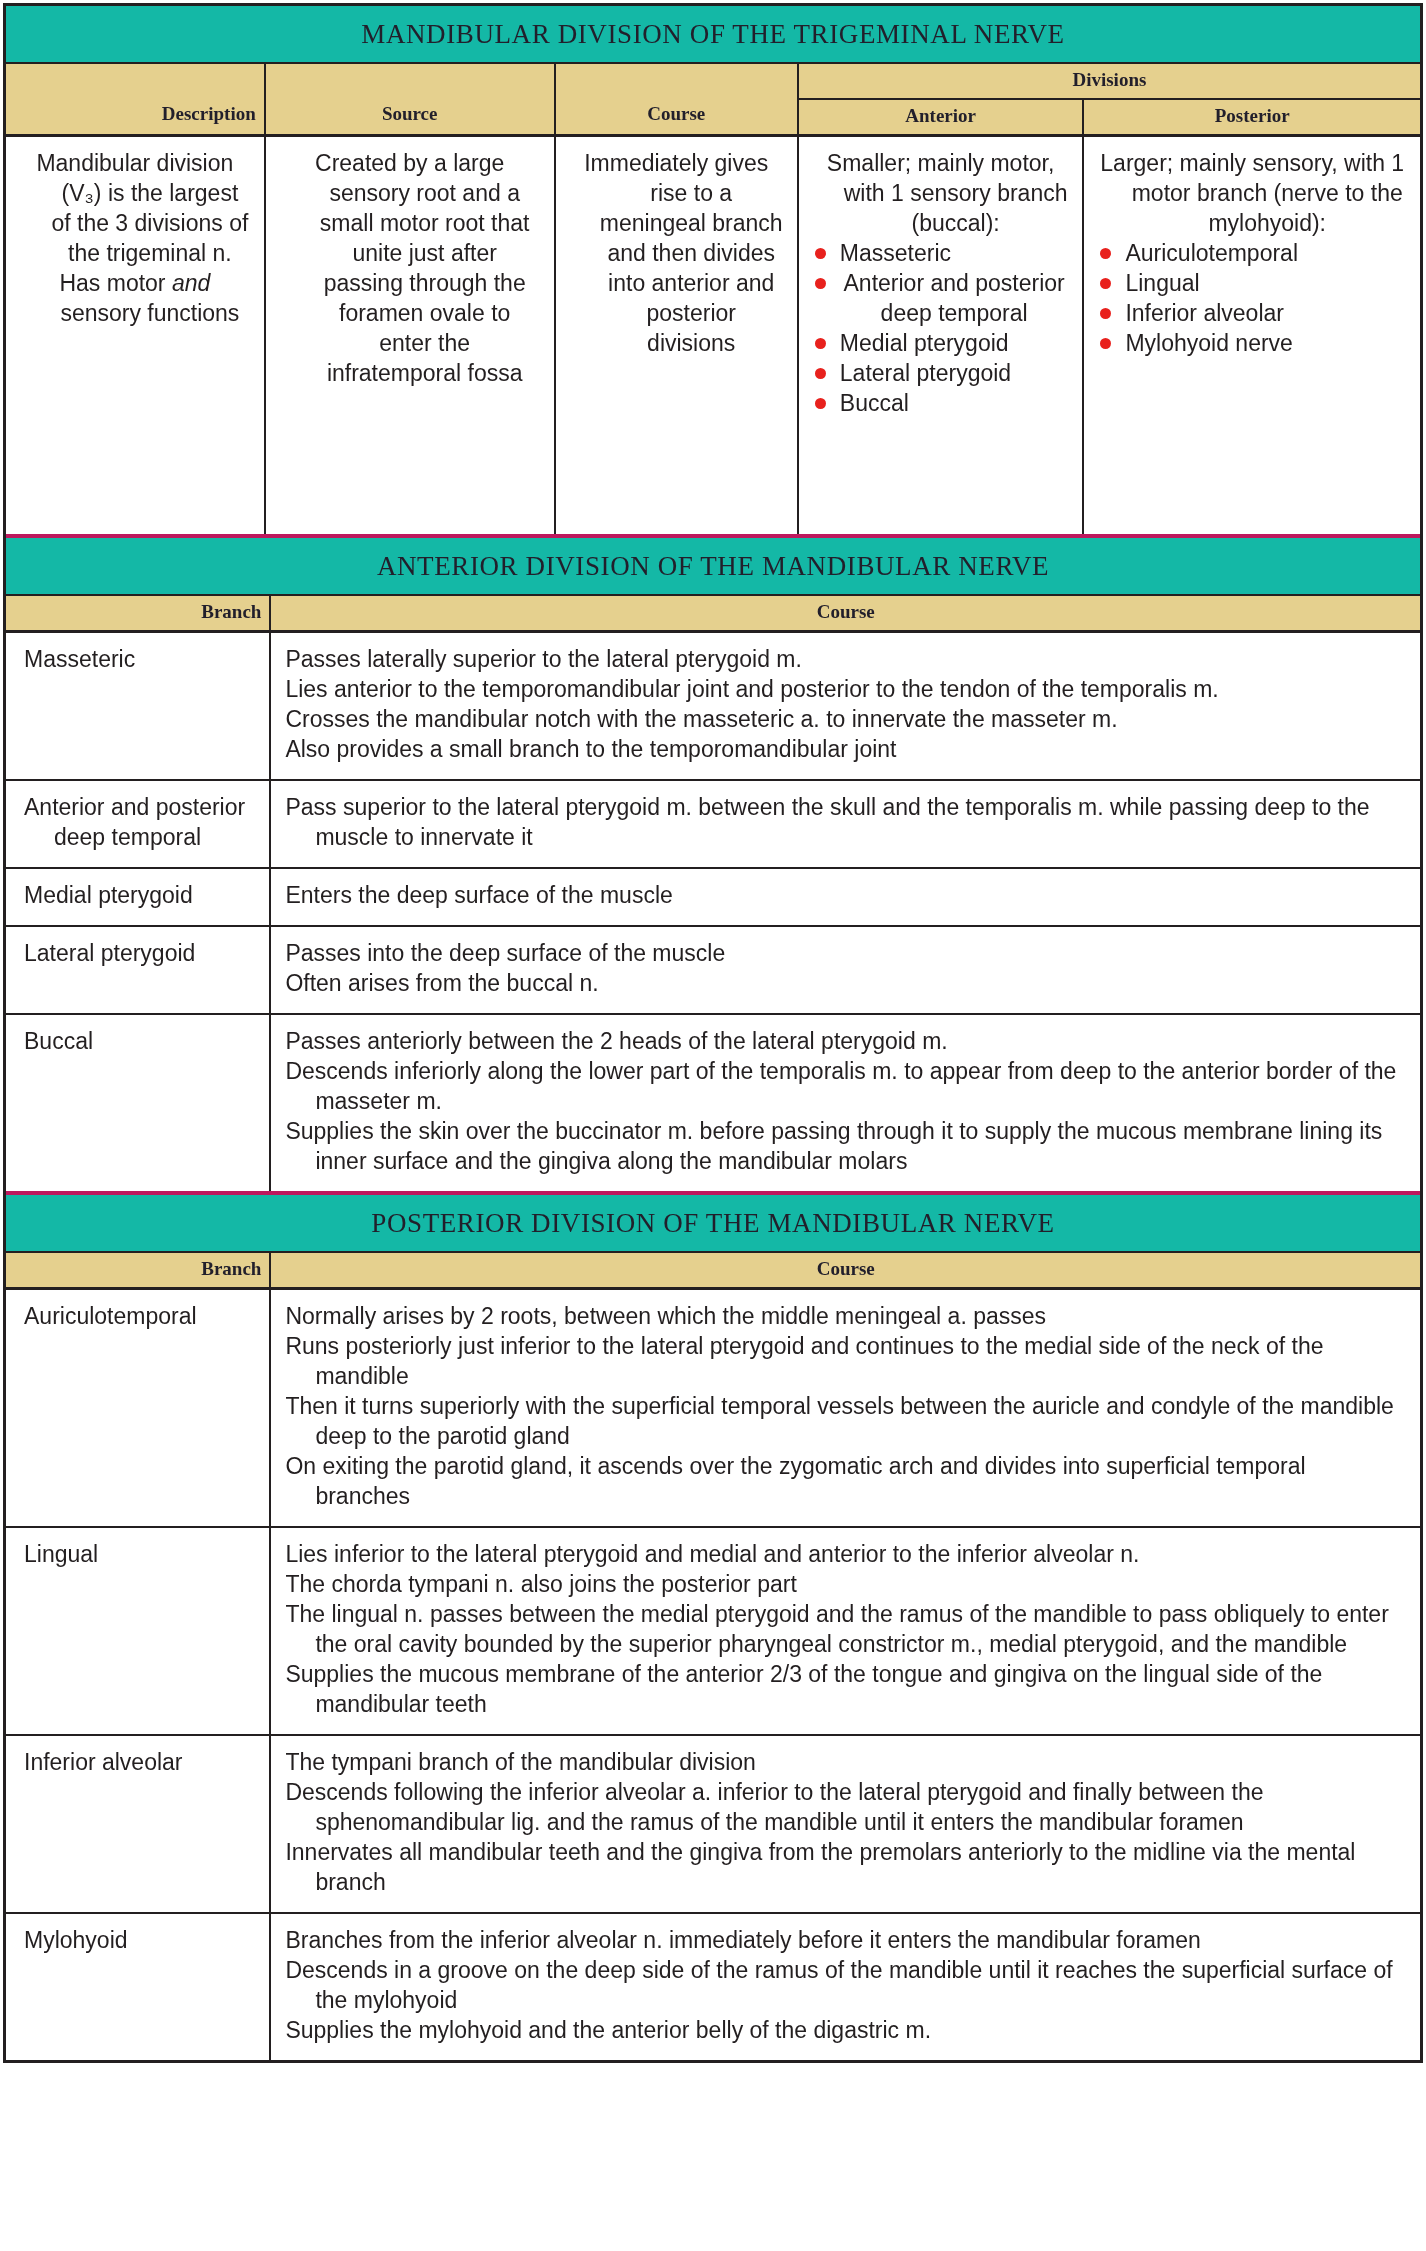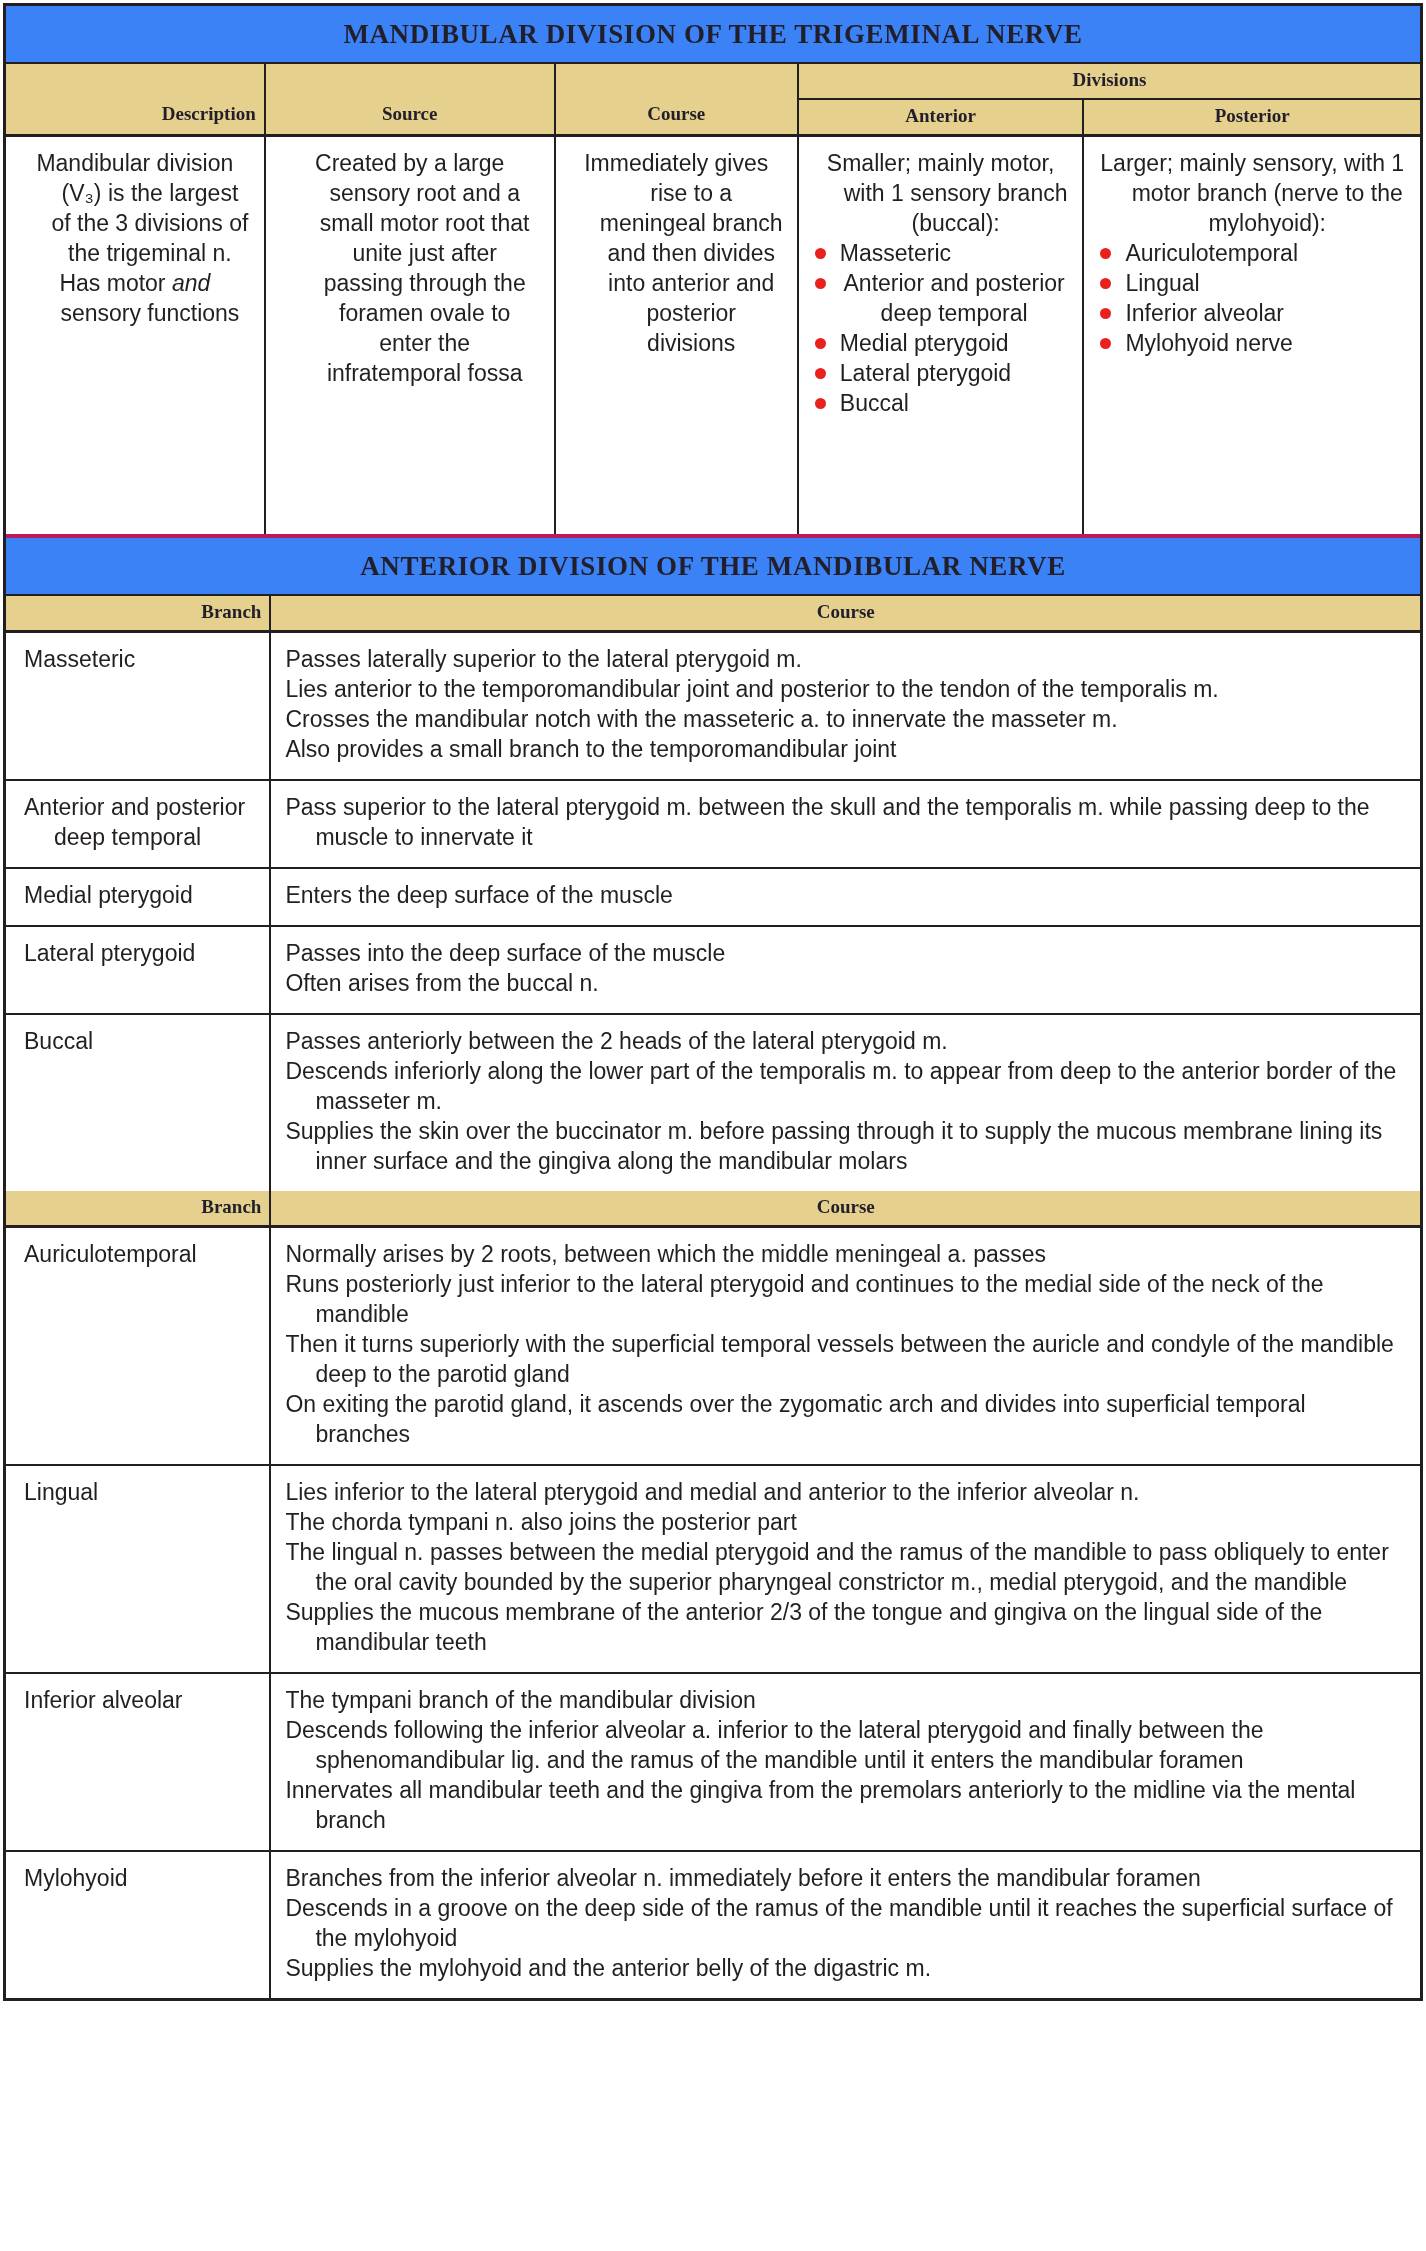--- a/index.html
+++ b/index.html
@@ -9,24 +9,24 @@
     font-family: "Liberation Sans", sans-serif;
     color: #231f20;
     -webkit-font-smoothing: antialiased;
   }
   .doc {
     margin: 3px;
     border: 3px solid #231f20;
   }
   
   .title-bar {
-    background: #3b82f6;
+    background: #14b8a6;
     color: #221f2b;
     font-family: "Liberation Serif", serif;
-    font-weight: bold;
+    font-weight: normal;
     font-size: 27px;
     letter-spacing: 0.6px;
     text-align: center;
     padding: 13px 10px 12px;
     border-bottom: 2px solid #231f20;
   }
   .title-bar.mid { border-top: 4px solid #be185d; }
   
   table {
     width: 100%;
@@ -221,20 +221,21 @@
           </td>
         <td>
           <p class="hang">Passes anteriorly between the 2 heads of the lateral pterygoid m.</p>
           <p class="hang">Descends inferiorly along the lower part of the temporalis m. to appear from deep to the anterior border of the masseter m.</p>
           <p class="hang">Supplies the skin over the buccinator m. before passing through it to supply the mucous membrane lining its inner surface and the gingiva along the mandibular molars</p>
         </td>
       </tr>
     </tbody>
   </table>
 
+  <div class="title-bar mid">POSTERIOR DIVISION OF THE MANDIBULAR NERVE</div>
 
   <table class="t2">
     <colgroup>
       <col style="width:18.7%">
         <col style="width:81.3%">
     </colgroup>
     <thead>
       <tr class="bottom-row">
         <th class="align-left">Branch</th>
         <th>Course</th>

